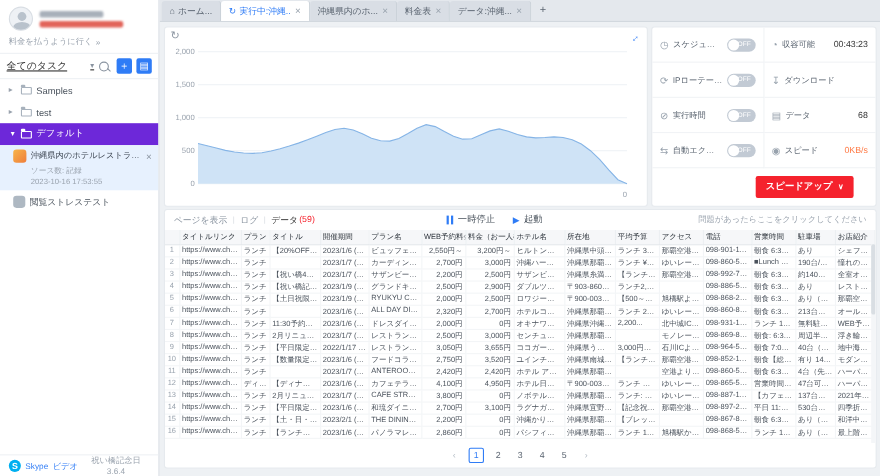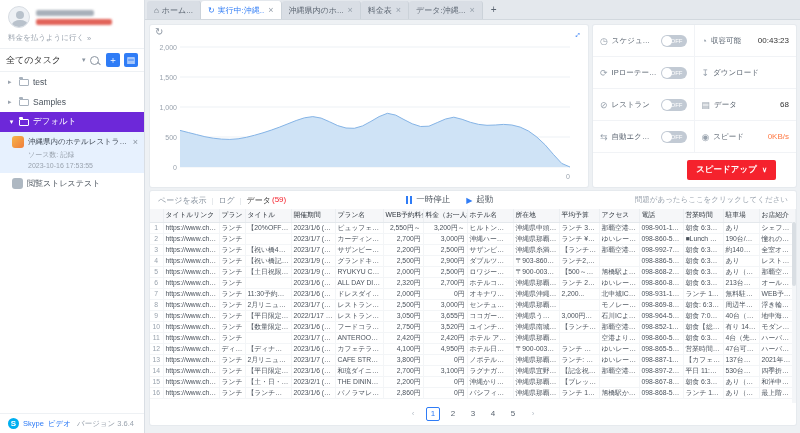--- a/index.html
+++ b/index.html
@@ -11,21 +11,21 @@
   .user-area{display:flex;align-items:center;gap:6px;padding:6px 8px 2px;}
   .avatar{width:22px;height:22px;border-radius:50%;background:#eef1f5;border:1px solid #d8dde3;position:relative;overflow:hidden;flex:none;}
   .avatar::before{content:'';position:absolute;left:7px;top:4px;width:8px;height:8px;border-radius:50%;background:#b9c2cc;}
   .avatar::after{content:'';position:absolute;left:3px;top:13px;width:16px;height:10px;border-radius:50%;background:#b9c2cc;}
   .user-text{flex:1;display:flex;flex-direction:column;gap:3px;}
   .redact{height:6px;border-radius:2px;filter:blur(1px);}
   .redact-grey{width:58px;background:#a8b0ba;}
   .redact-red{width:76px;background:#e2645a;}
   .user-note{display:flex;align-items:center;gap:3px;padding:3px 8px 5px;font-size:7.5px;color:#9aa3ae;}
   .tasks-header{display:flex;align-items:center;gap:4px;height:24px;padding:0 6px;border-top:1px solid #eef1f4;border-bottom:1px solid #eef1f4;flex:none;}
-  .tasks-title{font-size:9px;color:#333;display:flex;align-items:center;gap:21px;flex:1;}
+  .tasks-title{font-size:9px;color:#333;display:flex;align-items:center;gap:21px;flex:1;text-decoration:underline;}
   .dd{color:#8a94a0;font-size:7px;}
   .mag-icon{width:9px;height:9px;border:1px solid #8a94a0;border-radius:50%;position:relative;margin-right:3px;flex:none;}
   .mag-icon::after{content:'';position:absolute;width:4px;height:1px;background:#8a94a0;right:-3px;bottom:0;transform:rotate(45deg);}
   .sq-btn{width:14px;height:14px;background:#2f7cf6;color:#fff;border-radius:2px;font-size:9px;line-height:14px;text-align:center;flex:none;}
   .tree{flex:1;overflow:hidden;}
   .tree-row{display:flex;align-items:center;gap:4px;height:20px;padding:0 8px;font-size:8.5px;color:#49525c;}
   .caret{color:#9aa3ae;font-size:7px;width:7px;flex:none;}
   .folder{width:10px;height:7px;border:1px solid #a8b2bd;border-radius:1px;position:relative;flex:none;}
   .folder::before{content:'';position:absolute;top:-3px;left:-1px;width:4px;height:2px;background:#a8b2bd;border-radius:1px 1px 0 0;}
   .tree-row.selected{background:#6d28d9;color:#fff;text-align:center;}
@@ -126,26 +126,26 @@
       <span class="dd">▾</span>
     </span>
     <span class="mag-icon"></span>
     <span class="sq-btn">＋</span>
     <span class="sq-btn">▤</span>
   </div>
   <div class="tree">
     <div class="tree-row">
       <span class="caret">▸</span>
       <span class="folder"></span>
-      <span class="tree-label">test</span>
+      <span class="tree-label">Samples</span>
     </div>
     <div class="tree-row">
       <span class="caret">▸</span>
       <span class="folder"></span>
-      <span class="tree-label">Samples</span>
+      <span class="tree-label">test</span>
     </div>
     <div class="tree-row selected">
       <span class="caret">▾</span>
       <span class="folder"></span>
       <span class="tree-label">デフォルト</span>
     </div>
     <div class="task-card">
       <div class="task-line">
         <span class="task-icon"></span>
         <span class="task-title">沖縄県内のホテルレストラン情報サイト【...</span>
@@ -156,21 +156,21 @@
     </div>
     <div class="task2">
       <span class="task2-icon"></span>
       <span class="tree-label">閲覧ストレステスト</span>
     </div>
   </div>
   <div class="sidebar-footer">
     <span class="skype-icon">S</span>
     <span class="footer-link">Skype</span>
     <span class="footer-link">ビデオ</span>
-    <span class="version">バージョン 3.6.4</span>
+    <span class="version">祝い橋記念日 3.6.4</span>
   </div>
 </div>
 
 <div class="tabbar">
     <div class="tab">
       <span class="tab-ic">⌂</span>
       <span class="tab-label">ホーム...</span>
     </div>
     <div class="tab active">
       <span class="tab-ic spin">↻</span>
@@ -237,21 +237,21 @@
             <span class="t-txt">OFF</span>
           </span>
         </div>
         <div class="p-cell">
           <span class="p-ic">↧</span>
           <span class="p-label">ダウンロード</span>
           <span class="p-val"></span>
         </div>
         <div class="p-cell">
           <span class="p-ic">⊘</span>
-          <span class="p-label">レストラン</span>
+          <span class="p-label">実行時間</span>
           <span class="toggle">
             <span class="knob"></span>
             <span class="t-txt">OFF</span>
           </span>
         </div>
         <div class="p-cell">
           <span class="p-ic">▤</span>
           <span class="p-label">データ</span>
           <span class="p-val">68</span>
         </div>

